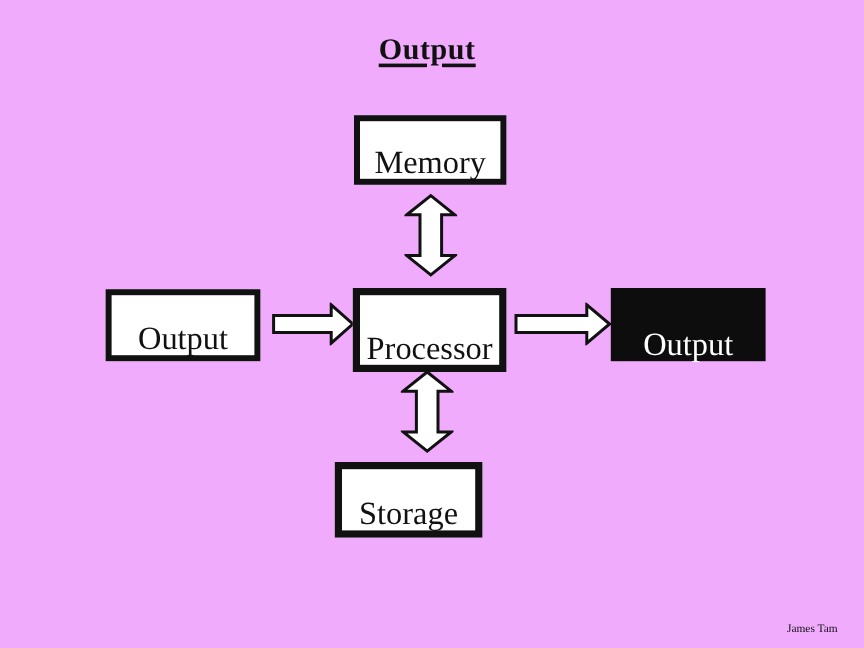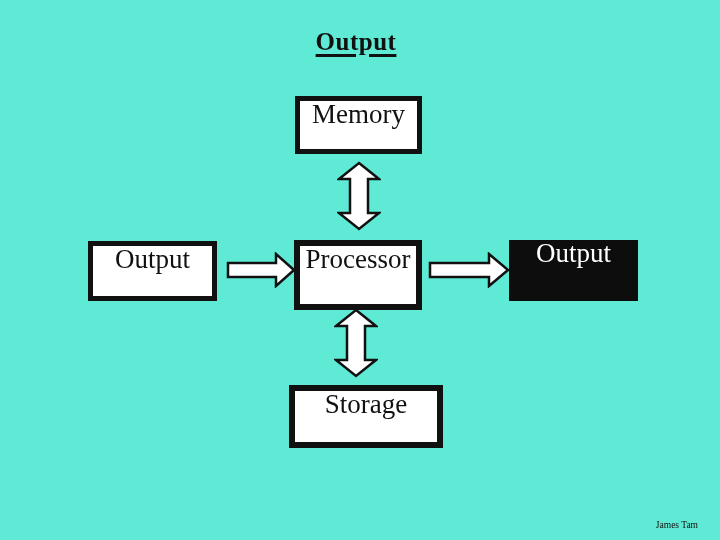--- a/index.html
+++ b/index.html
@@ -4,21 +4,21 @@
 <style>
   html, body {
     margin: 0;
     padding: 0;
     background: #ffffff;
   }
   .slide {
     position: relative;
     width: 720px;
     height: 540px;
-    background: #5eead4;
+    background: #f0abfc;
     overflow: hidden;
     font-family: "Liberation Serif", "DejaVu Serif", serif;
     color: #111111;
   }
   .title {
     position: absolute;
     top: 28px;
     left: 356px;
     transform: translateX(-50%);
     margin: 0;
@@ -27,38 +27,38 @@
     letter-spacing: 0.5px;
     text-decoration: underline;
     text-decoration-thickness: 2.5px;
     text-underline-offset: 4px;
     white-space: nowrap;
   }
   .node {
     position: absolute;
     box-sizing: border-box;
     display: flex;
-    align-items: flex-start;
+    align-items: flex-end;
     justify-content: center;
     font-size: 27px;
     line-height: 1;
     background: #ffffff;
   }
   .node.outline { border: 5px solid #111111; }
   .node.outline.thick { border-width: 6px; }
   .node.filled {
     background: #0d0d0d;
     color: #ffffff;
     border: none;
   }
   .node-memory    { left: 295px; top:  96px; width: 127px; height: 58px; }
   .node-input     { left:  88px; top: 241px; width: 129px; height: 60px; }
   .node-processor { left: 294px; top: 240px; width: 128px; height: 70px; }
   .node-output    { left: 509px; top: 240px; width: 129px; height: 61px; }
-  .node-storage   { left: 289px; top: 385px; width: 154px; height: 63px; }
+  .node-storage   { left: 279px; top: 385px; width: 123px; height: 63px; }
   .connector { position: absolute; line-height: 0; }
   .conn-mem-proc  { left: 337px; top: 161px; }
   .conn-in-proc   { left: 226px; top: 252px; }
   .conn-proc-out  { left: 428px; top: 252px; }
   .conn-proc-stor { left: 334px; top: 308px; }
   .connector svg { display: block; }
   .connector polygon {
     fill: #ffffff;
     stroke: #111111;
     stroke-width: 2.5;

